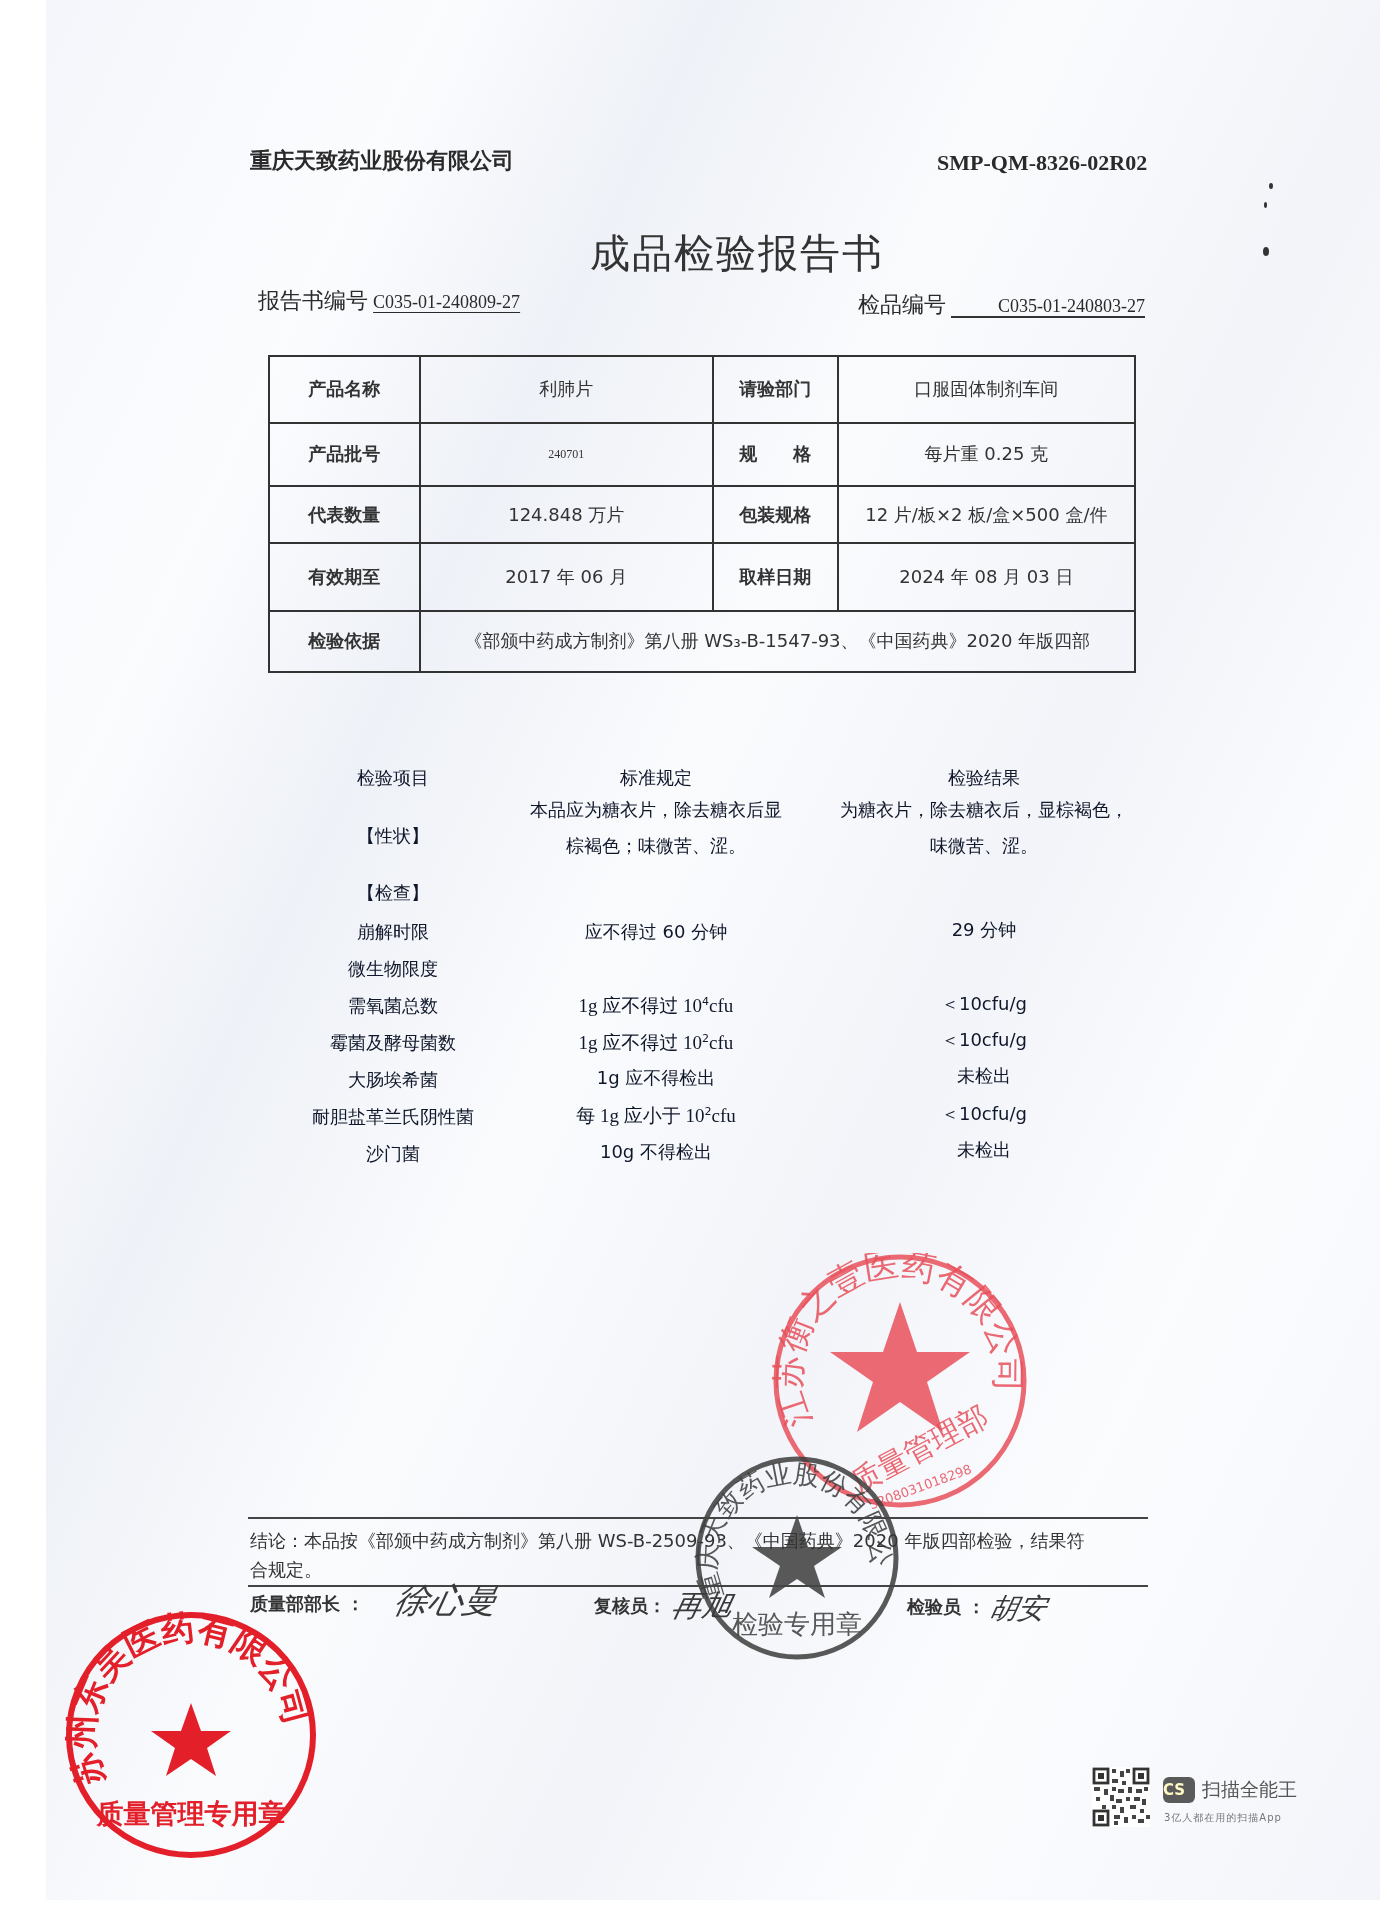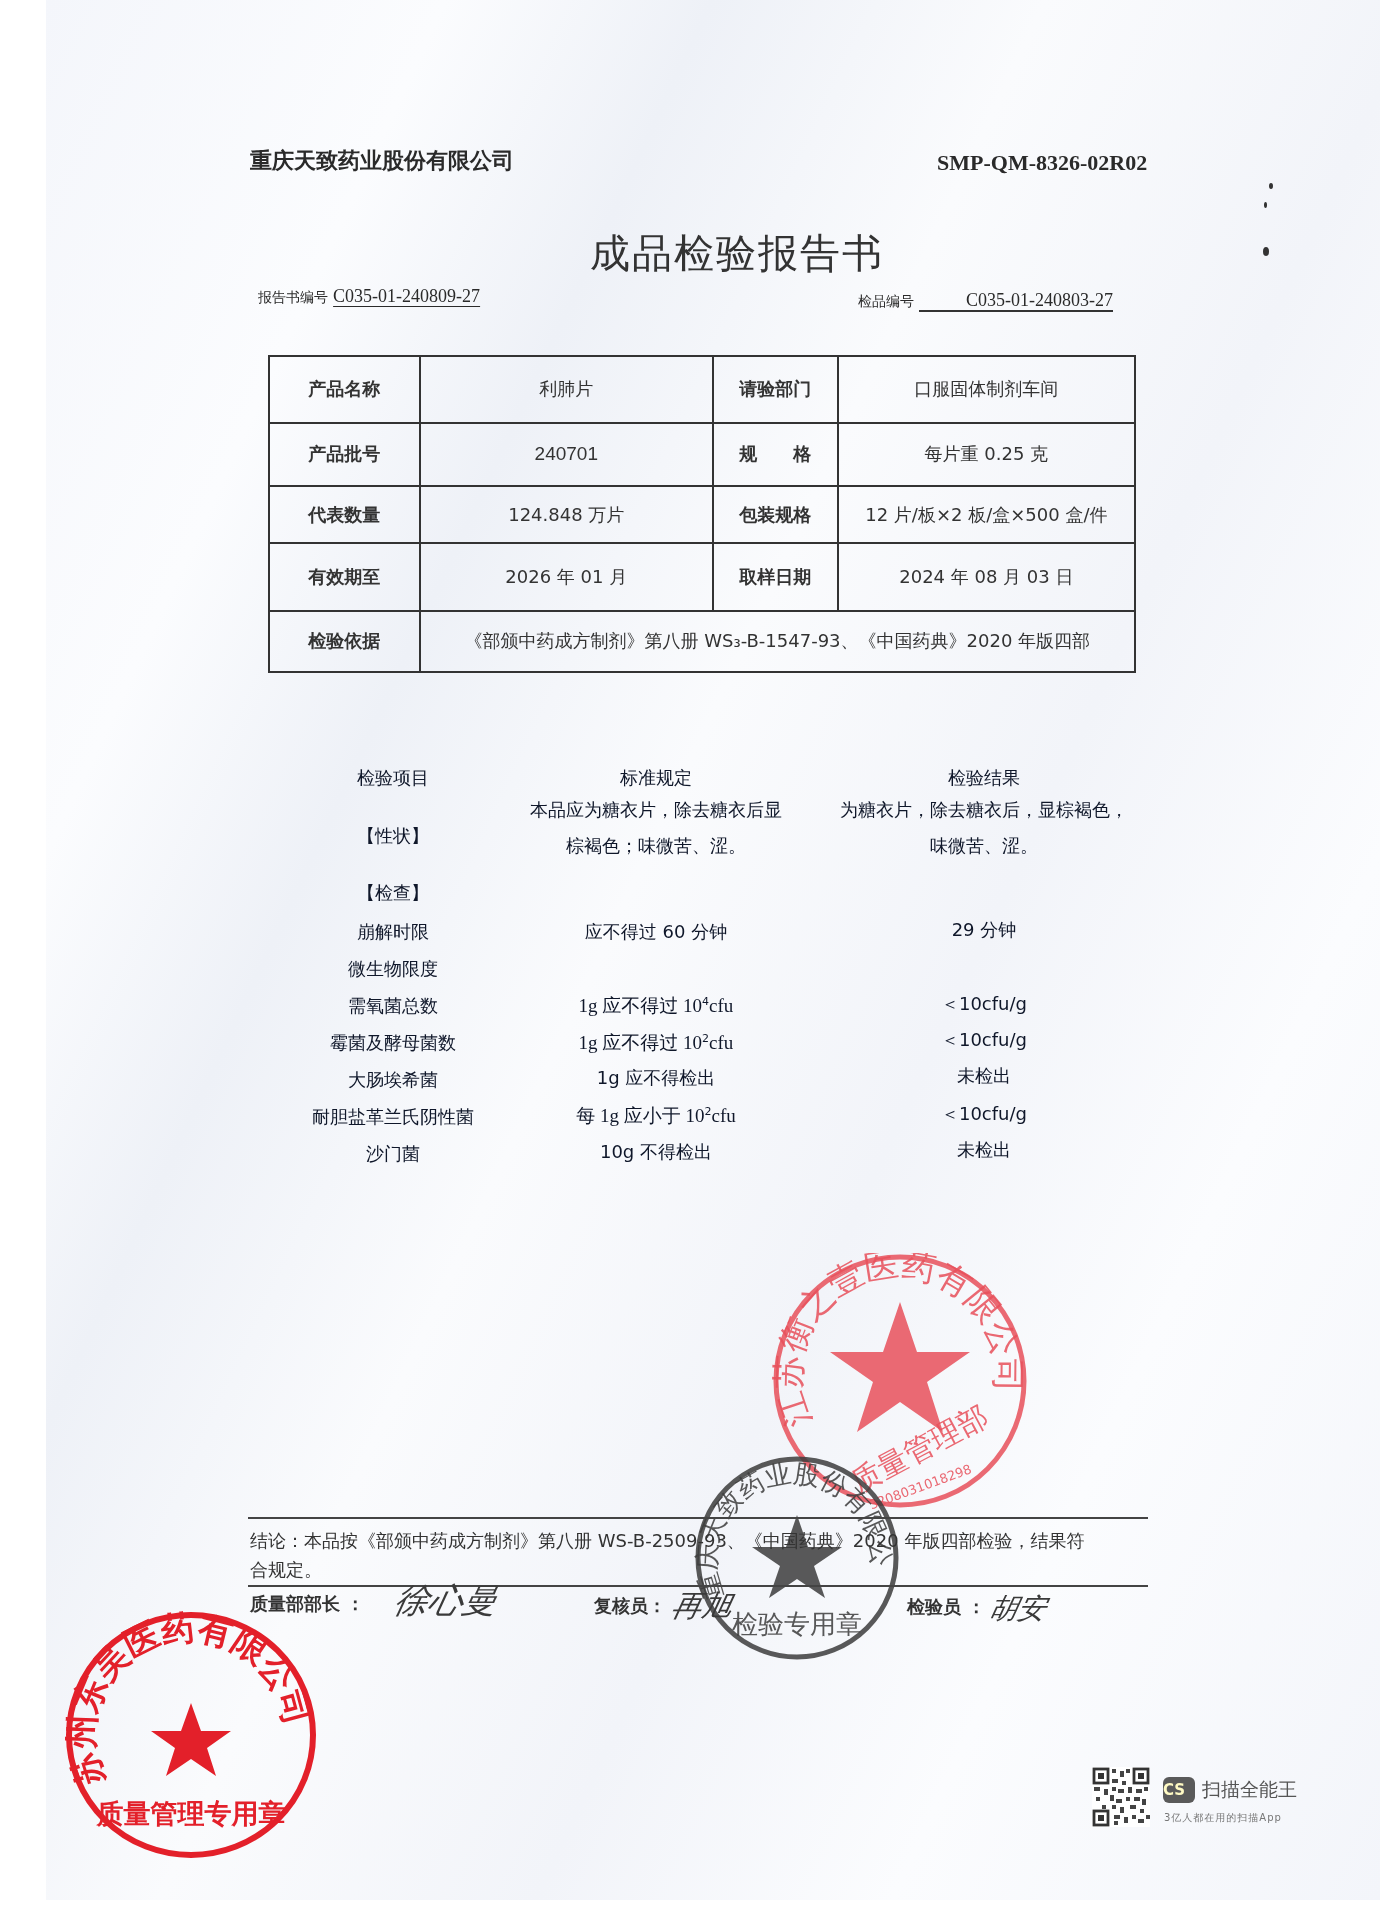--- a/index.html
+++ b/index.html
@@ -10,33 +10,33 @@
     color: #2a2a2a;
   }
   .paper {
     position: absolute; left: 46px; top: 0; width: 1334px; height: 1900px;
     background: linear-gradient(115deg, #f4f6fb 0%, #fbfcfe 18%, #eef1f7 30%, #fafbfd 45%, #f2f4f9 62%, #fbfcfe 78%, #f3f5fa 100%);
   }
   .abs { position: absolute; white-space: nowrap; }
   .company { left: 250px; top: 146px; font-size: 22px; font-weight: bold; font-family: "DejaVu Sans", sans-serif; letter-spacing: 0px; }
   .doccode { left: 937px; top: 150px; font-size: 22px; font-weight: bold; font-family: "Liberation Serif", serif; text-align: center; }
   .title { left: 590px; top: 226px; font-size: 40px; font-family: "DejaVu Sans", sans-serif; letter-spacing: 2px; color: #333; }
-  .meta-label { font-size: 14px; font-family: "DejaVu Sans", sans-serif; }
+  .meta-label { font-size: 22px; font-family: "DejaVu Sans", sans-serif; }
   .meta-value { font-size: 18px; font-family: "Liberation Serif", serif; text-decoration: underline; text-underline-offset: 4px; }
   .report-no { left: 258px; top: 286px; }
   .sample-no { left: 858px; top: 290px; }
   .sample-no .meta-value { display: inline-block; min-width: 180px; text-align: right; padding-left: 14px; border-bottom: 2px solid #333; text-decoration: none; line-height: 20px; }
 
   table.info {
     position: absolute; left: 268px; top: 355px; width: 868px; height: 318px;
     border-collapse: collapse; font-size: 18px; font-family: "DejaVu Sans", sans-serif;
   }
   table.info td { border: 2px solid #333; text-align: center; vertical-align: middle; padding: 0; color: #333; }
   table.info td.lbl { font-weight: bold; }
-  table.info td.num { font-family: Liberation Sans, sans-serif; font-size: 19px; }
+  table.info td.num { font-family: Liberation Serif, serif; font-size: 12px; }
   col.c1 { width: 151px; } col.c2 { width: 294px; } col.c3 { width: 125px; } col.c4 { width: 298px; }
 
   .res { font-size: 18px; font-family: "DejaVu Sans", sans-serif; color: #0f172a; }
   .res.item { text-align: center; width: 250px; }
   .res.std { text-align: center; width: 320px; }
   .res.out { text-align: center; width: 320px; }
   .res .cfu { font-family: "Liberation Serif", serif; font-size: 19px; }
   sup { font-size: 11px; }
 
   .rule { position: absolute; left: 248px; width: 900px; height: 2px; background: #444; }
@@ -97,21 +97,21 @@
     <td>每片重 0.25 克</td>
   </tr>
   <tr style="height:44px">
     <td class="lbl">代表数量</td>
     <td>124.848 万片</td>
     <td class="lbl">包装规格</td>
     <td>12 片/板×2 板/盒×500 盒/件</td>
   </tr>
   <tr style="height:53px">
     <td class="lbl">有效期至</td>
-    <td>2026 年 01 月</td>
+    <td>2017 年 06 月</td>
     <td class="lbl">取样日期</td>
     <td>2024 年 08 月 03 日</td>
   </tr>
   <tr style="height:48px">
     <td class="lbl">检验依据</td>
     <td colspan="3">《部颁中药成方制剂》第八册 WS₃-B-1547-93、《中国药典》2020 年版四部</td>
   </tr>
 </tbody>
   </table>
 

